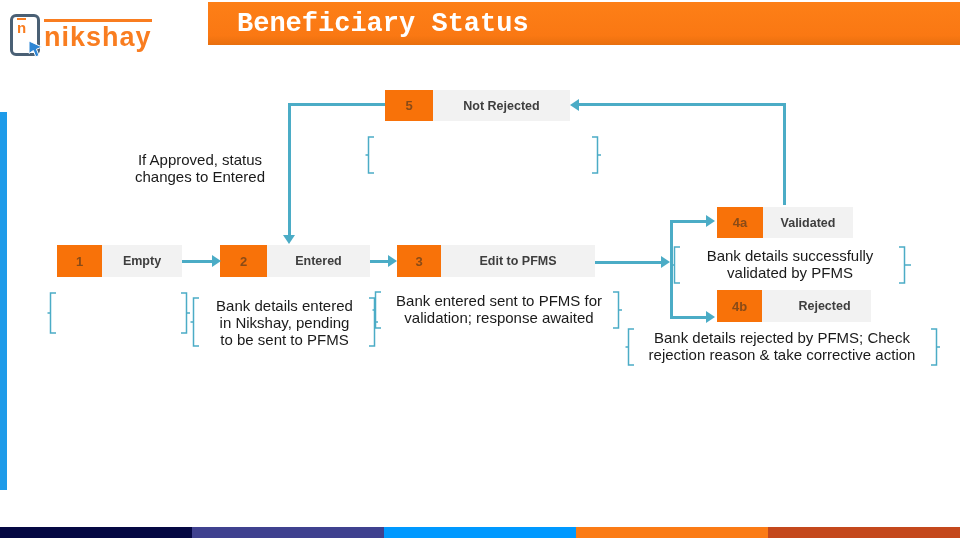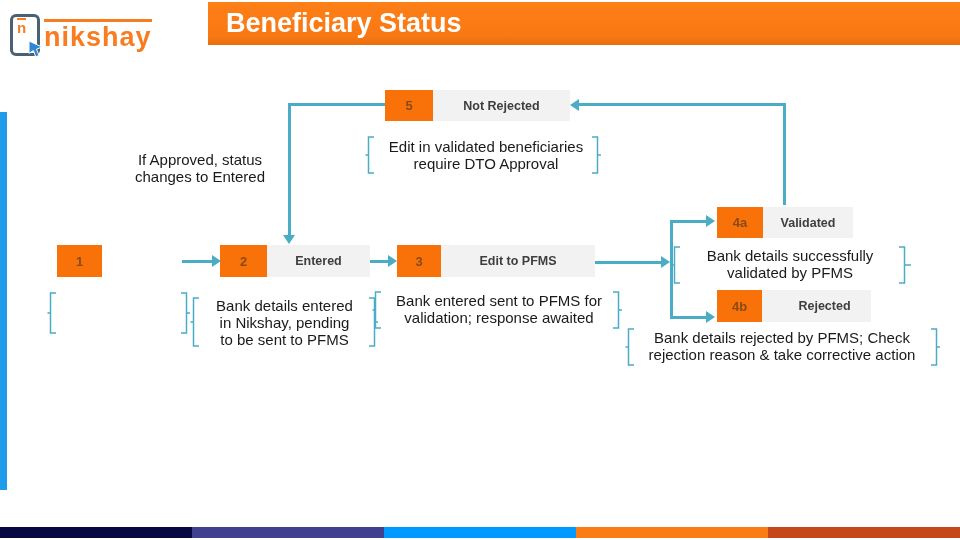--- a/index.html
+++ b/index.html
@@ -16,21 +16,21 @@
   .tablet .n{position:absolute;left:4px;top:1px;color:#F97D20;font-weight:bold;font-size:15px;
              border-top:2px solid #F97D20;line-height:16px;}
   .cursor{position:absolute;right:-7px;bottom:-5px;}
   .brand{margin-left:4px;color:#F97D20;font-weight:bold;font-size:27px;letter-spacing:1px;
          border-top:3px solid #F97D20;line-height:30px;padding-top:0px;}
 
   
   .banner{position:absolute;left:208px;top:2px;width:752px;height:43px;
           background:linear-gradient(180deg,#FD7F17 0%,#FA7813 78%,#E86F0E 100%);
           display:flex;align-items:center;}
-  .banner .title{color:#ffffff;font-weight:bold;font-size:27px;padding-left:18px;}
+  .banner .title{color:#ffffff;font-weight:bold;font-size:27px;padding-left:29px;font-family:Liberation Mono, monospace;}
 
   
   .sbox{position:absolute;display:flex;height:32px;}
   .sbox .num{background:#F87209;color:#8A4B17;font-weight:bold;font-size:13px;
              display:flex;align-items:center;justify-content:center;}
   .sbox .label{background:#F2F2F2;color:#3E3E3E;font-weight:bold;font-size:12.5px;
                display:flex;align-items:center;justify-content:center;}
 
   
   .hline,.vline{position:absolute;background:#4BACC6;}
@@ -69,20 +69,21 @@
     <span class="title">Beneficiary Status</span>
   </div>
 
   <div class="sbox" style="left:385px;top:90px;height:31px;">
     <div class="num" style="width:48px;">5</div>
     <div class="label" style="width:137px;">Not Rejected</div>
   </div>
 
   <div class="sbox" style="left:57px;top:245px;">
     <div class="num" style="width:45px;">1</div>
+    <div class="label" style="width:80px;">Empty</div>
   </div>
 
   <div class="sbox" style="left:220px;top:245px;">
     <div class="num" style="width:47px;">2</div>
     <div class="label" style="width:103px;">Entered</div>
   </div>
 
   <div class="sbox" style="left:397px;top:245px;">
     <div class="num" style="width:44px;">3</div>
     <div class="label" style="width:154px;">Edit to PFMS</div>
@@ -118,22 +119,20 @@
 
   <div class="hline" style="left:670px;top:220px;width:36px;"></div>
   <div class="arr right" style="left:706px;top:215px;"></div>
 
   <div class="hline" style="left:670px;top:316px;width:36px;"></div>
   <div class="arr right" style="left:706px;top:311px;"></div>
 
   <div class="note" style="left:120px;top:151px;width:160px;">If Approved, status
 changes to Entered</div>
 
-  <div class="note" style="left:376px;top:138px;width:220px;">Edit in validated beneficiaries
-require DTO Approval</div>
   <svg class="bracket" style="left:365px;top:136px;" width="10" height="38">
       <path d="M9 1 L3.5 1 L3.5 37 L9 37 M0.5 19 L3.5 19" stroke="#4BACC6" stroke-width="1.5" fill="none"></path>
     </svg>
   <svg class="bracket" style="left:591px;top:136px;" width="11" height="38">
       <path d="M1 1 L6.5 1 L6.5 37 L1 37 M6.5 19 L10 19" stroke="#4BACC6" stroke-width="1.5" fill="none"></path>
     </svg>
 
   <svg class="bracket" style="left:47px;top:292px;" width="10" height="42">
       <path d="M9 1 L3.5 1 L3.5 41 L9 41 M0.5 21 L3.5 21" stroke="#4BACC6" stroke-width="1.5" fill="none"></path>
     </svg>

